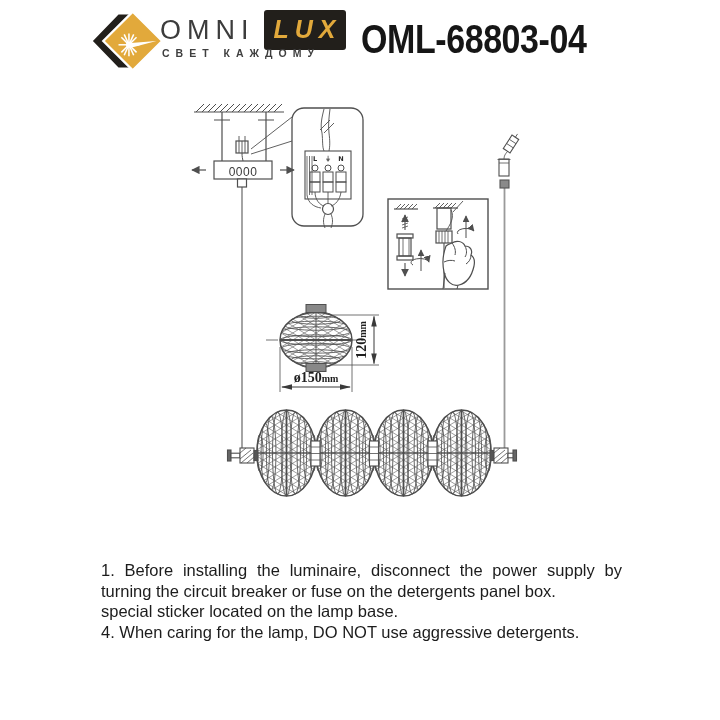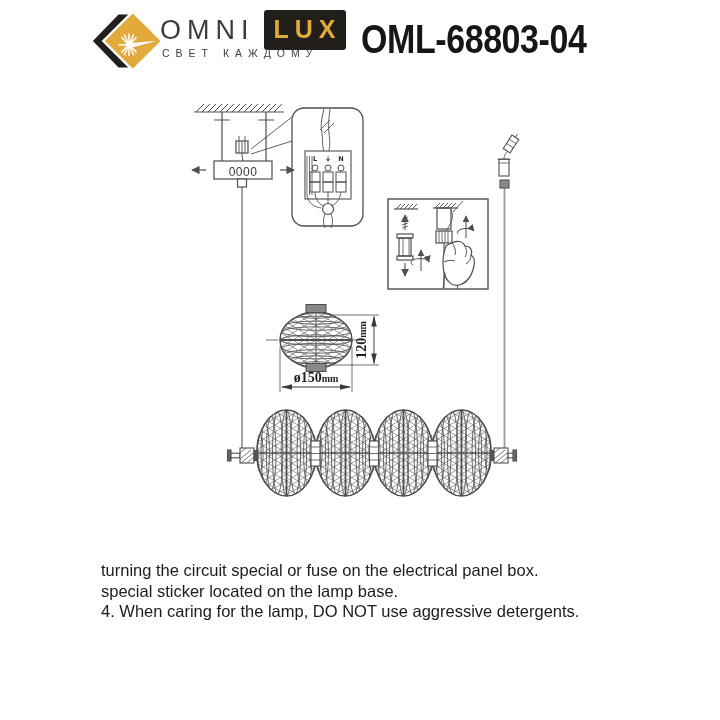--- a/index.html
+++ b/index.html
@@ -8,22 +8,22 @@
   }
   *{margin:0;padding:0;box-sizing:border-box;}
   html,body{background:#e8e8e8;}
   .page{position:relative;width:720px;height:720px;background:#ffffff;overflow:hidden;
         font-family:"Liberation Sans",sans-serif;}
   
   .logo-icon{position:absolute;left:91px;top:7px;width:74px;height:68px;}
   .brand-row{position:absolute;left:160px;top:9px;height:42px;display:flex;align-items:center;gap:9px;}
   .brand-primary{font-size:27px;font-weight:400;letter-spacing:6px;color:var(--brand-text);}
   .brand-box{background:var(--logo-black);border-radius:3px;padding:5px 4px 6px 10px;}
-  .brand-secondary{font-size:25px;font-weight:700;letter-spacing:6px;color:var(--gold);}
-  .tagline{position:absolute;left:162px;top:47px;font-size:10.5px;font-weight:400;
+  .brand-secondary{font-size:25px;font-weight:700;letter-spacing:6px;color:var(--gold);font-style:italic;}
+  .tagline{position:absolute;left:162px;top:47px;font-size:10.5px;font-weight:700;
            letter-spacing:6px;color:#3F3F3F;white-space:nowrap;}
   .model{position:absolute;left:361px;top:17px;font-size:40px;font-weight:700;
          letter-spacing:-0.5px;color:var(--model-text);transform:scaleX(0.85);
          transform-origin:left top;white-space:nowrap;}
   
   .diagram{position:absolute;left:0;top:0;width:720px;height:720px;}
   
   .instructions{position:absolute;left:101px;top:560px;width:521px;
                 font-size:16.5px;line-height:20.7px;color:var(--body-text);}
   .line{white-space:normal;}
@@ -594,17 +594,18 @@
         <rect x="490" y="450.5" width="4" height="10" fill="#555555"></rect>
         <rect x="494" y="448" width="14" height="15" fill="#ffffff"></rect>
         <path stroke-width="0.8" d="M494,453 l6,-5 M494,459 l11,-9 M495,463 l12,-10 M501,463 l7,-6"></path>
         <rect x="508" y="453.2" width="8" height="4.6" fill="#ffffff"></rect>
         <rect x="513" y="450" width="3.5" height="11" fill="#666666"></rect>
       </g>
     </g>
   </svg>
 
   <div class="instructions">
-    <div class="line">turning the circuit special or fuse on the electrical panel box.</div>
+    <div class="line just">1. Before installing the luminaire, disconnect the power supply by</div>
+    <div class="line">turning the circuit breaker or fuse on the detergents panel box.</div>
     <div class="line">special sticker located on the lamp base.</div>
     <div class="line">4. When caring for the lamp, DO NOT use aggressive detergents.</div>
   </div>
 </div>
 
 </body></html>

